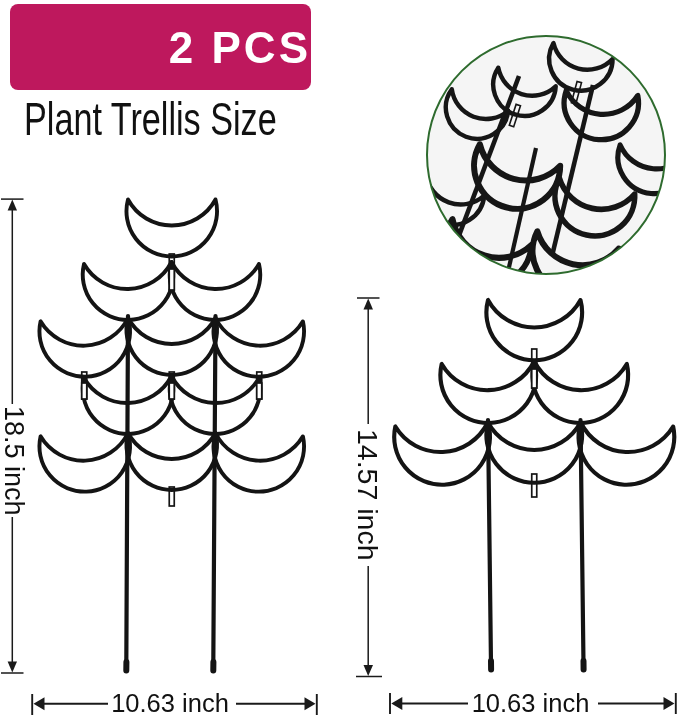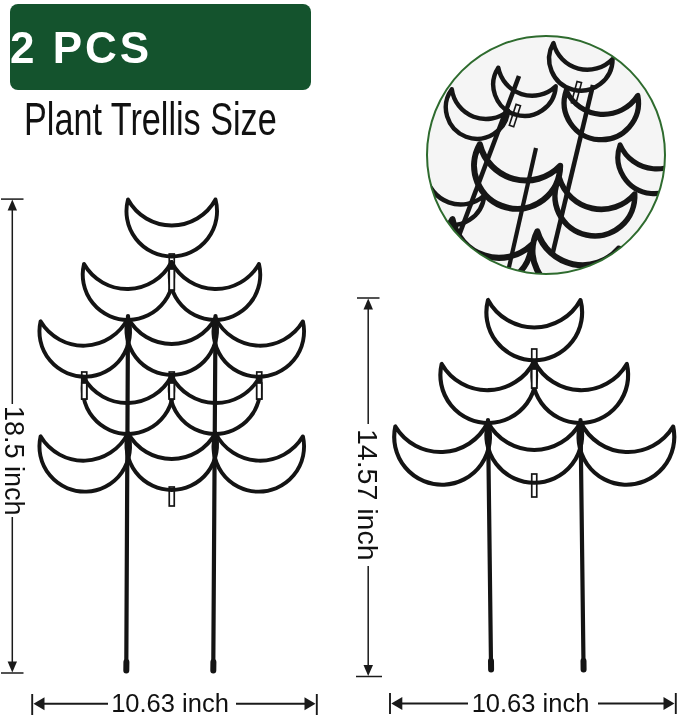--- a/index.html
+++ b/index.html
@@ -1,19 +1,19 @@
 <!DOCTYPE html>
 <html><head>
 <meta charset="utf-8">
 <style>
   html,body{margin:0;padding:0;}
   .page{position:relative;width:679px;height:717px;background:#ffffff;overflow:hidden;
         font-family:"Liberation Sans",sans-serif;}
-  .badge{position:absolute;left:10px;top:4px;width:301px;height:86px;background:#14532d;
-         border-radius:8px;display:flex;align-items:center;justify-content:flex-start;}
+  .badge{position:absolute;left:10px;top:4px;width:301px;height:86px;background:#be185d;
+         border-radius:8px;display:flex;align-items:center;justify-content:flex-end;}
   .badge span{color:#fff;font-weight:bold;font-size:44px;letter-spacing:3px;padding-top:2px;}
   .title{position:absolute;left:23.8px;top:93.8px;font-size:45.4px;color:#111;
          transform:scaleX(0.753);transform-origin:0 0;white-space:nowrap;}
 </style>
 </head>
 <body>
 <div class="page">
   <div class="badge">
       <span>2 PCS</span>
     </div>

